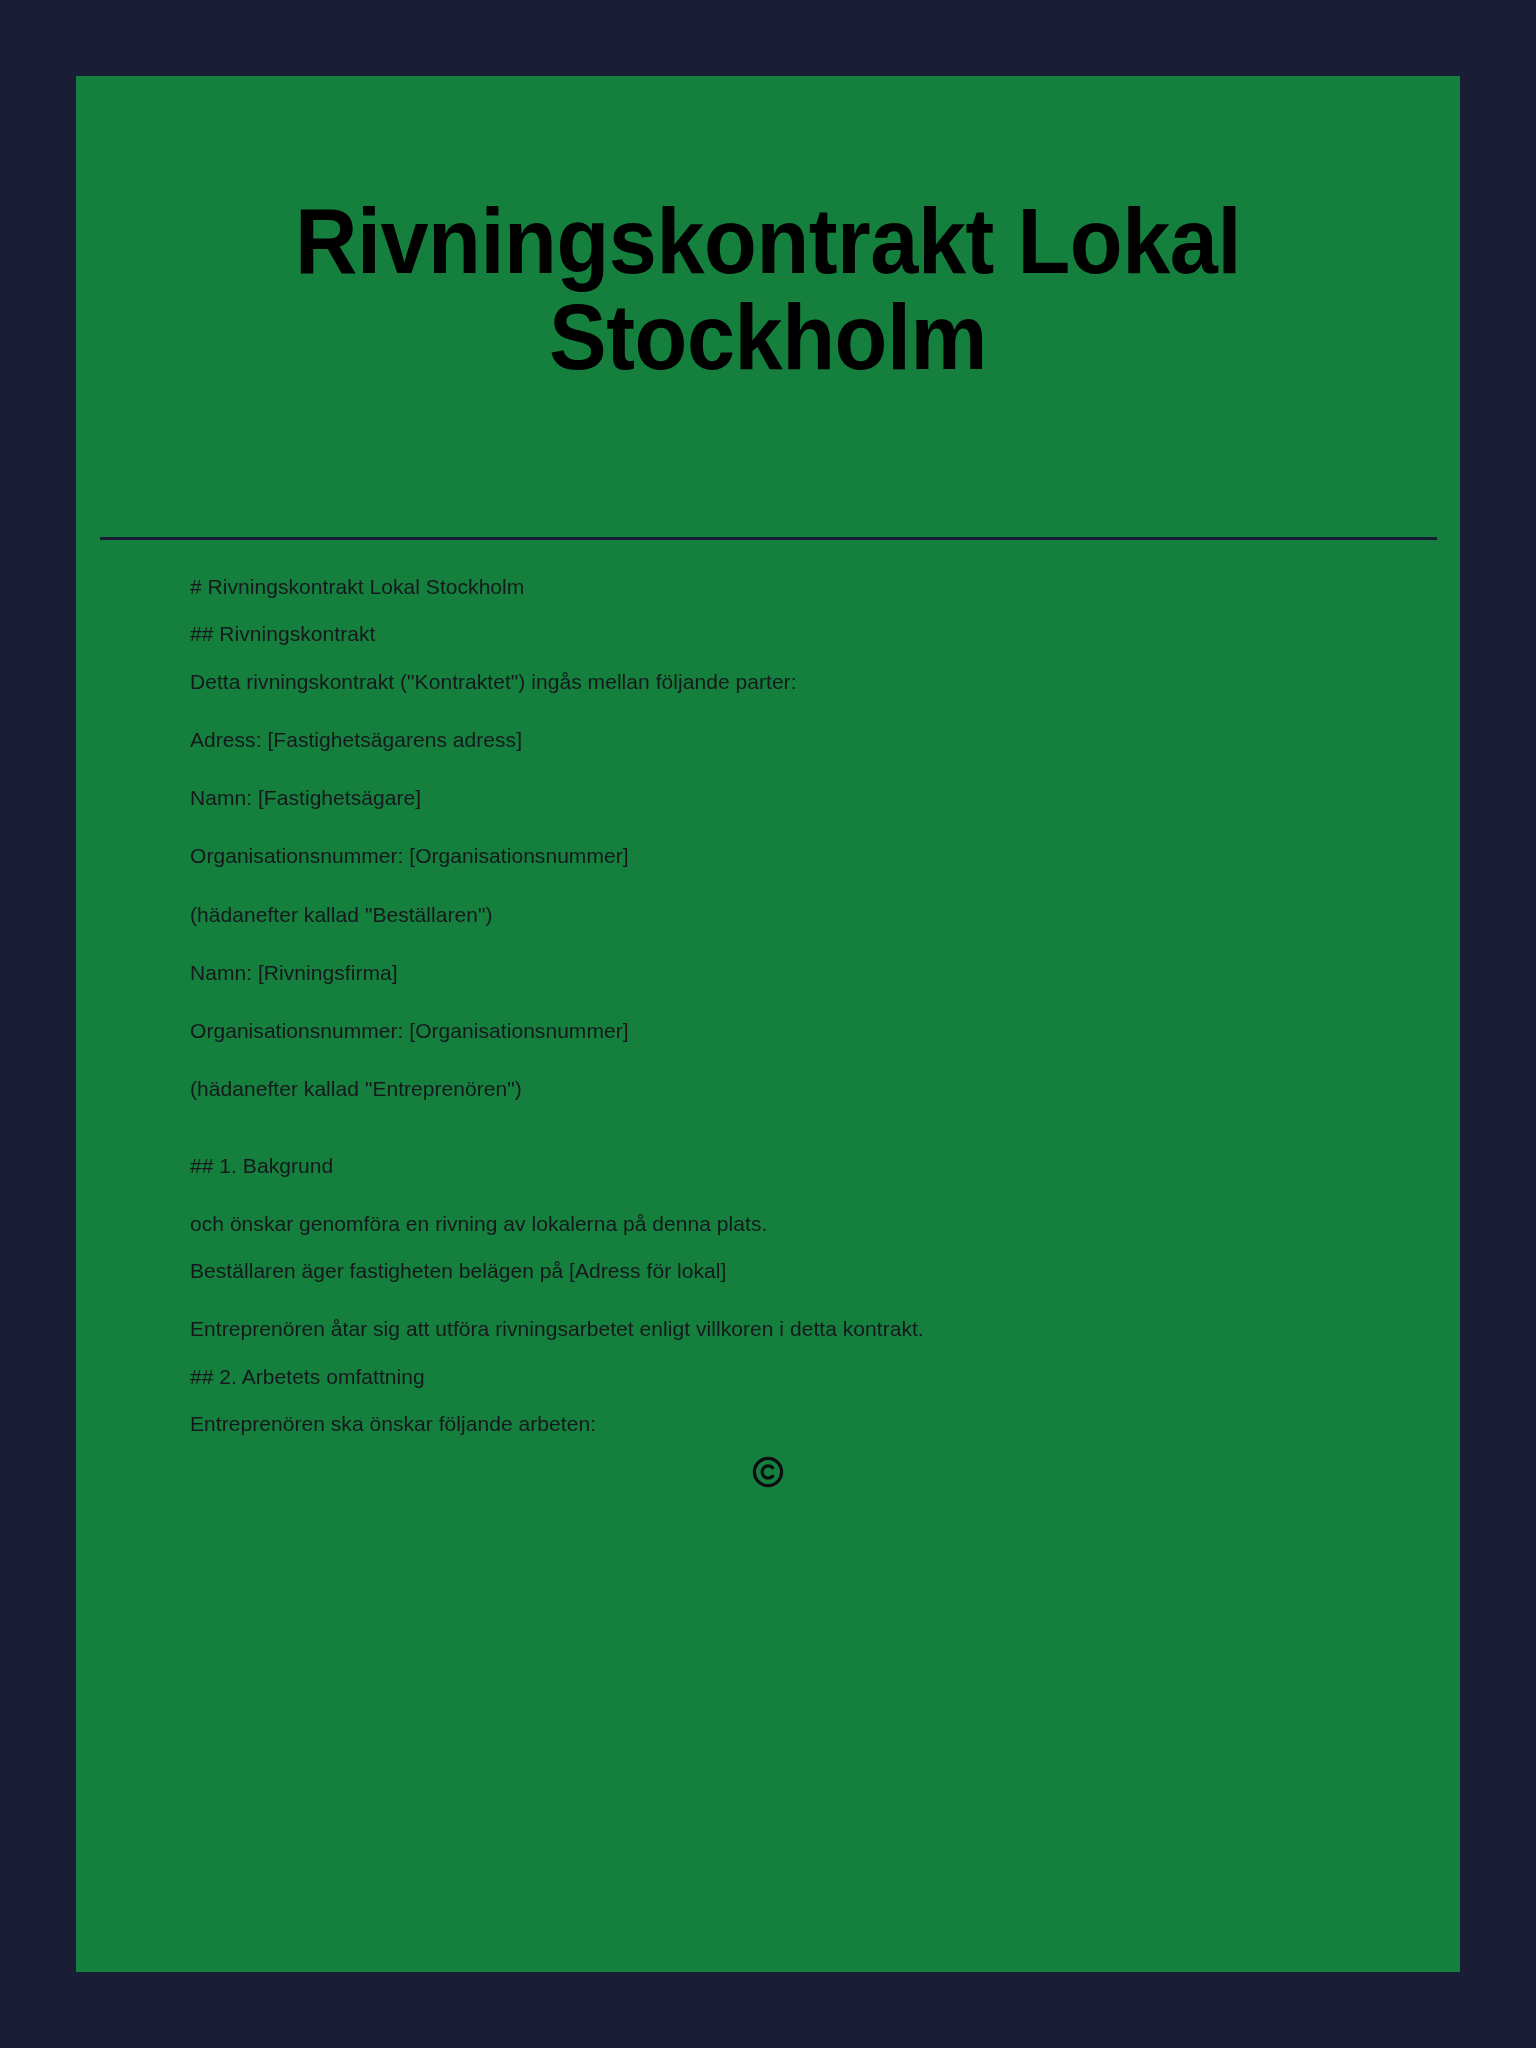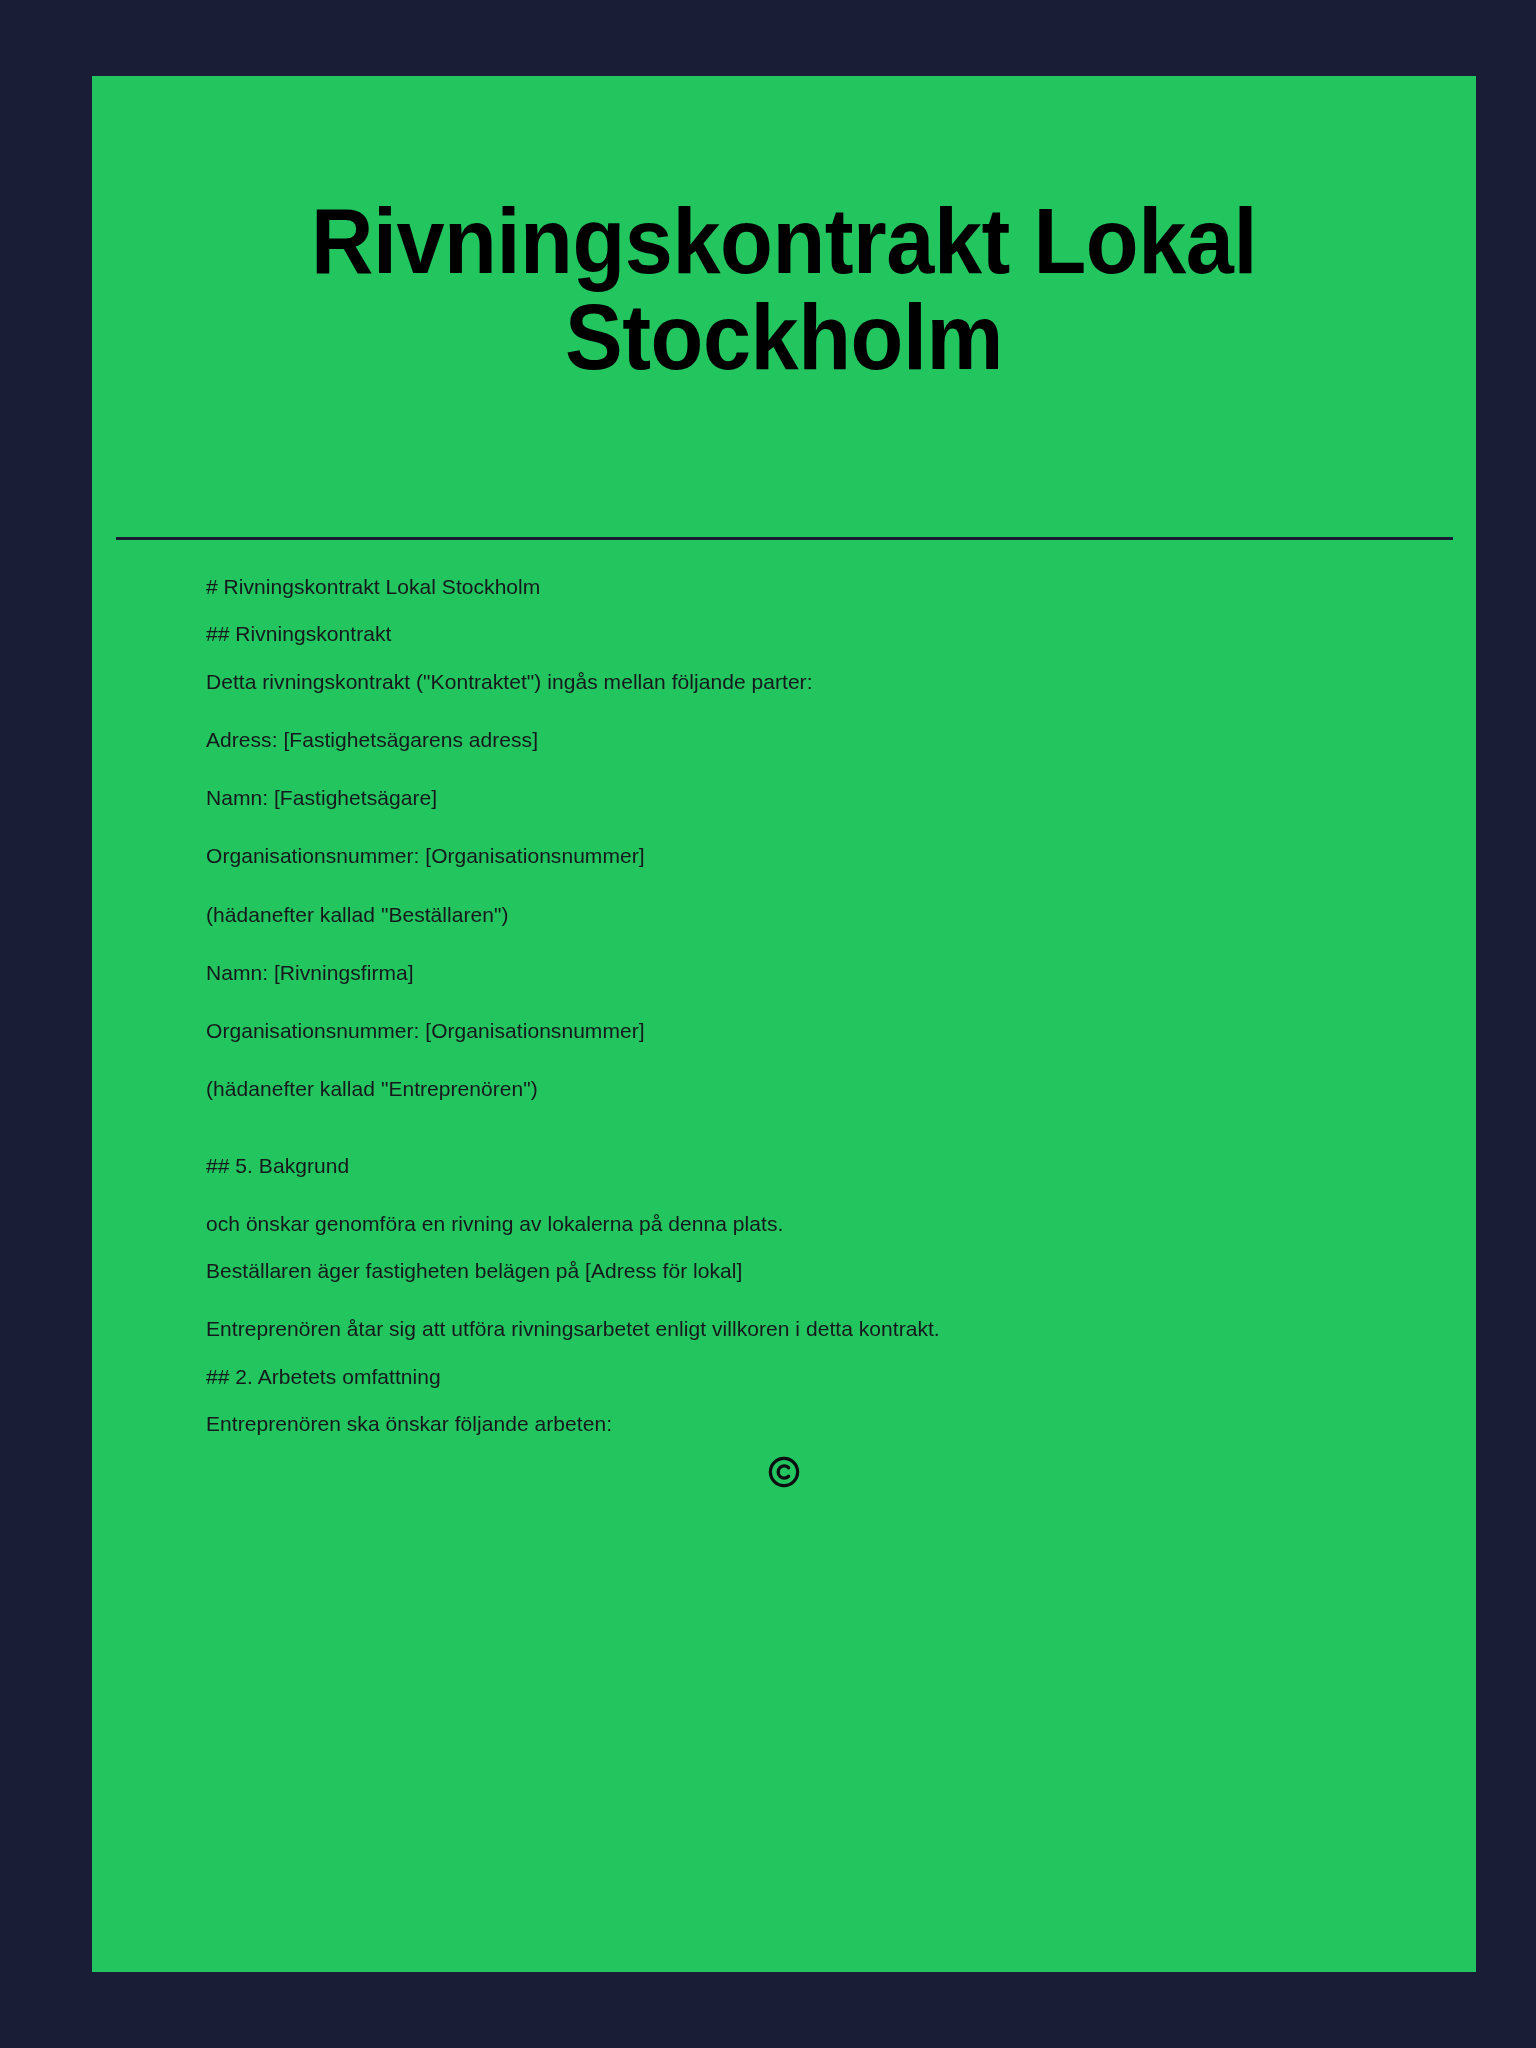--- a/index.html
+++ b/index.html
@@ -16,25 +16,25 @@
 
   .viewport {
     position: relative;
     width: 1536px;
     height: 2048px;
     background: #191d36;
   }
 
   .page-sheet {
     position: absolute;
-    left: 92px;
+    left: 76px;
     top: 76px;
     width: 1384px;
     height: 1896px;
-    background: #22c55e;
+    background: #15803d;
     box-sizing: border-box;
   }
 
   .doc-title {
     position: absolute;
     left: 100px;
     top: 118px;
     width: 1184px;
     text-align: center;
     font-family: "Liberation Sans Narrow", "Liberation Sans", sans-serif;
@@ -109,21 +109,21 @@
         <p class="doc-line gap-tight"># Rivningskontrakt Lokal Stockholm</p>
         <p class="doc-line gap-small">## Rivningskontrakt</p>
         <p class="doc-line gap-small">Detta rivningskontrakt ("Kontraktet") ingås mellan följande parter:</p>
         <p class="doc-line gap-medium">Adress: [Fastighetsägarens adress]</p>
         <p class="doc-line gap-medium">Namn: [Fastighetsägare]</p>
         <p class="doc-line gap-medium">Organisationsnummer: [Organisationsnummer]</p>
         <p class="doc-line gap-medium">(hädanefter kallad "Beställaren")</p>
         <p class="doc-line gap-medium">Namn: [Rivningsfirma]</p>
         <p class="doc-line gap-medium">Organisationsnummer: [Organisationsnummer]</p>
         <p class="doc-line gap-medium">(hädanefter kallad "Entreprenören")</p>
-        <p class="doc-line gap-large">## 5. Bakgrund</p>
+        <p class="doc-line gap-large">## 1. Bakgrund</p>
         <p class="doc-line gap-medium">och önskar genomföra en rivning av lokalerna på denna plats.</p>
         <p class="doc-line gap-small">Beställaren äger fastigheten belägen på [Adress för lokal]</p>
         <p class="doc-line gap-medium">Entreprenören åtar sig att utföra rivningsarbetet enligt villkoren i detta kontrakt.</p>
         <p class="doc-line gap-small">## 2. Arbetets omfattning</p>
         <p class="doc-line gap-small">Entreprenören ska önskar följande arbeten:</p>
       </div>
 
     <div class="footer-mark">
       <svg class="copyright-glyph" viewBox="0 0 24 24" xmlns="http://www.w3.org/2000/svg">
         <circle cx="12" cy="12" r="9.6" fill="none" stroke="#0b0d12" stroke-width="2.3"></circle>

